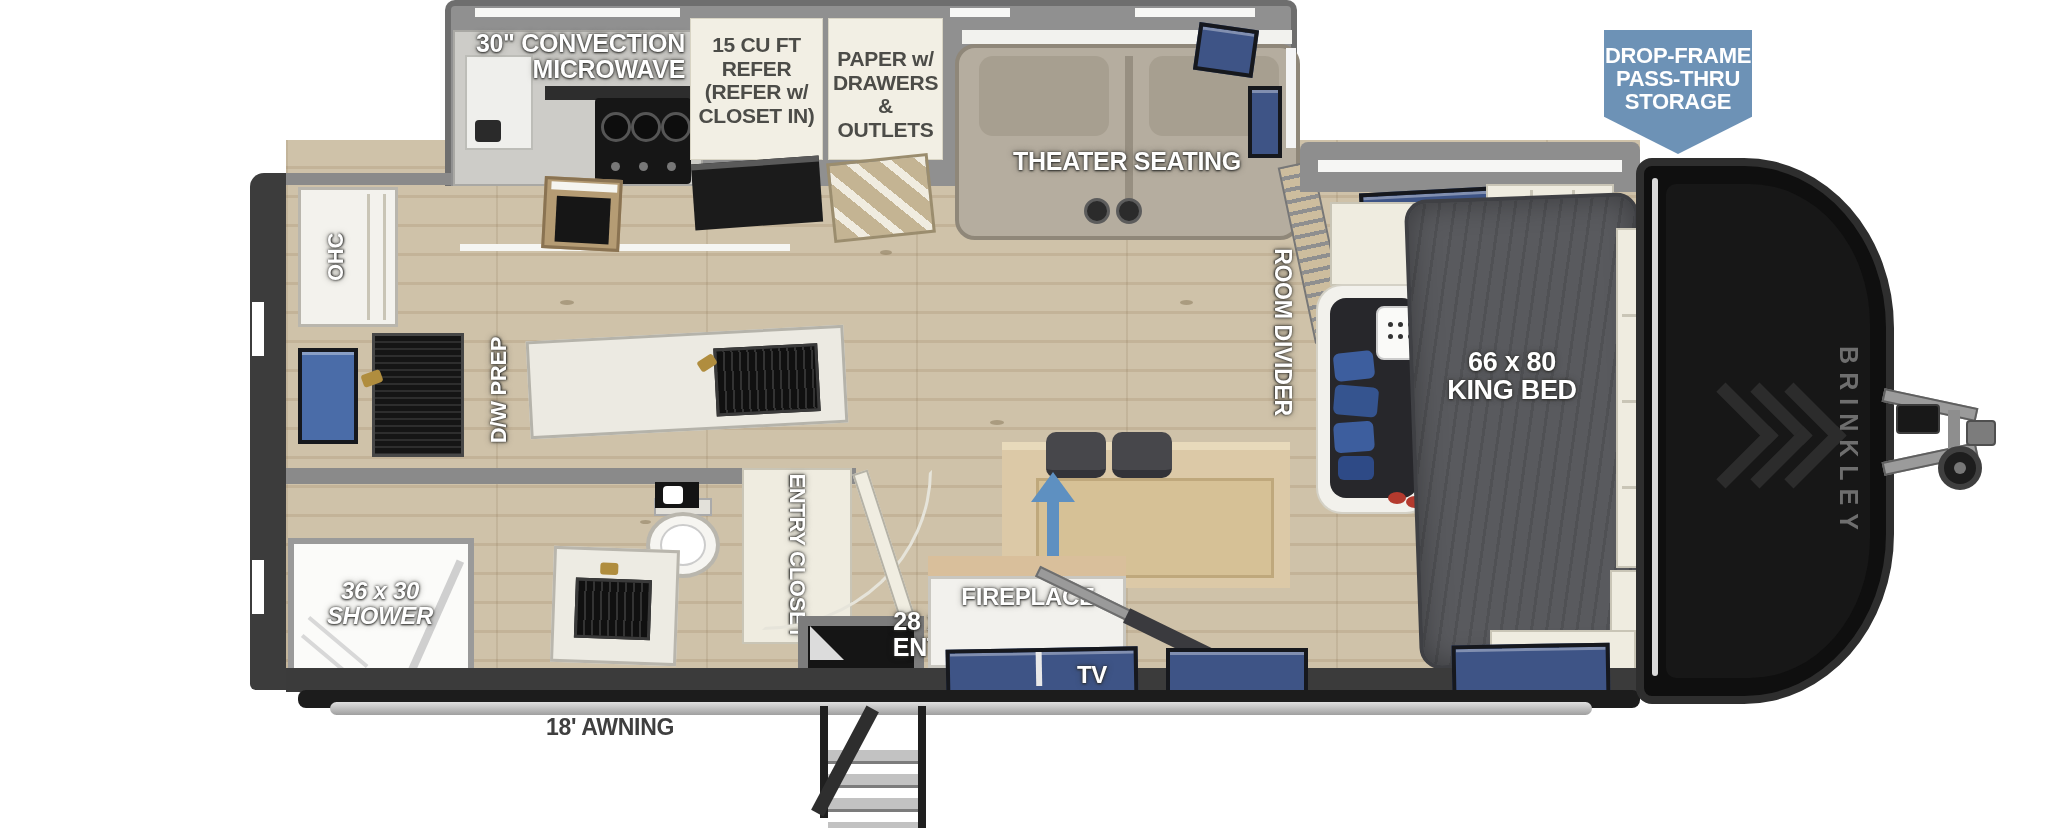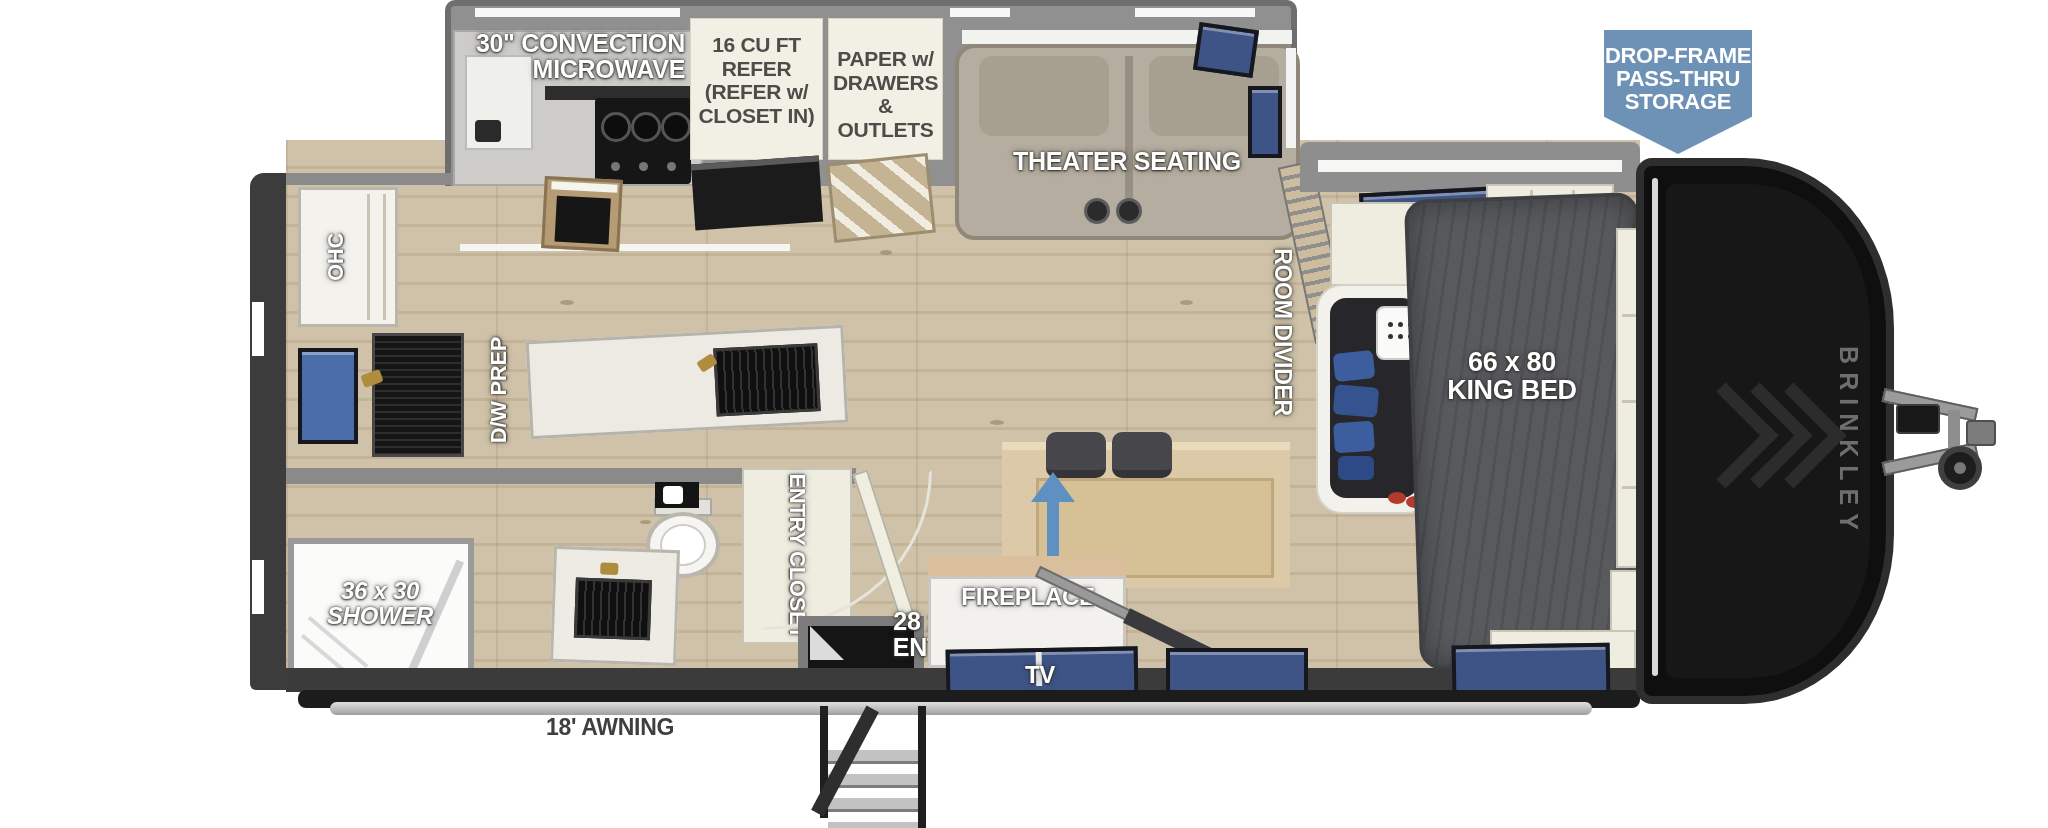--- a/index.html
+++ b/index.html
@@ -60,21 +60,21 @@
     <div class="abs" style="left:44px;top:64px;width:9px;height:9px;background:#777;border-radius:50%;"></div>
     <div class="abs" style="left:72px;top:64px;width:9px;height:9px;background:#777;border-radius:50%;"></div>
   </div>
 
   <div class="L" style="left:455px;top:30px;width:230px;font-size:25px;text-align:right;">
     <span class="ln">30" CONVECTION</span>
     <span class="ln">MICROWAVE</span>
   </div>
 
   <div class="creambox" style="left:690px;top:18px;width:133px;height:142px;font-size:21px;padding-top:14px;box-sizing:border-box;">
-    <span class="ln" style="display:block">16 CU FT</span>
+    <span class="ln" style="display:block">15 CU FT</span>
     <span class="ln" style="display:block">REFER</span>
     <span class="ln" style="display:block">(REFER w/</span>
     <span class="ln" style="display:block">CLOSET IN)</span>
   </div>
   <div class="creambox" style="left:828px;top:18px;width:115px;height:142px;font-size:21px;padding-top:28px;box-sizing:border-box;">
     <span class="ln" style="display:block">PAPER w/</span>
     <span class="ln" style="display:block">DRAWERS</span>
     <span class="ln" style="display:block">&amp; OUTLETS</span>
   </div>
 
@@ -229,21 +229,21 @@
   </div>
   <div class="abs cream" style="left:1610px;top:570px;width:48px;height:72px;box-sizing:border-box;"></div>
   <div class="abs cream" style="left:1490px;top:630px;width:146px;height:40px;box-sizing:border-box;"></div>
 
   <div class="abs" style="left:286px;top:668px;width:1354px;height:24px;background:#3b3b3b;"></div>
   <div class="win" style="left:946px;top:648px;width:184px;height:42px;transform:rotate(-1deg);">
     <div class="abs" style="left:86px;top:0;width:6px;height:34px;background:#e8e8e8;"></div>
   </div>
   <div class="win" style="left:1166px;top:648px;width:134px;height:42px;"></div>
   <div class="win" style="left:1452px;top:644px;width:150px;height:44px;transform:rotate(-1deg);"></div>
-  <div class="L cx" style="left:1040px;top:662px;font-size:24px;">
+  <div class="L cx" style="left:1092px;top:662px;font-size:24px;">
     <span class="ln">TV</span>
   </div>
 
   <div class="abs" style="left:298px;top:690px;width:1342px;height:18px;background:#1c1c1c;border-radius:8px;"></div>
   <div class="abs" style="left:330px;top:702px;width:1262px;height:13px;background:linear-gradient(180deg,#e0e0e0,#9f9f9f);border-radius:7px;"></div>
   <div class="abs" style="left:540px;top:714px;width:140px;color:#3f3f3f;font-weight:bold;font-size:23px;text-align:center;letter-spacing:-.3px;">
     <span>18' AWNING</span>
   </div>
 
   <div class="abs" style="left:820px;top:706px;width:106px;height:122px;">

